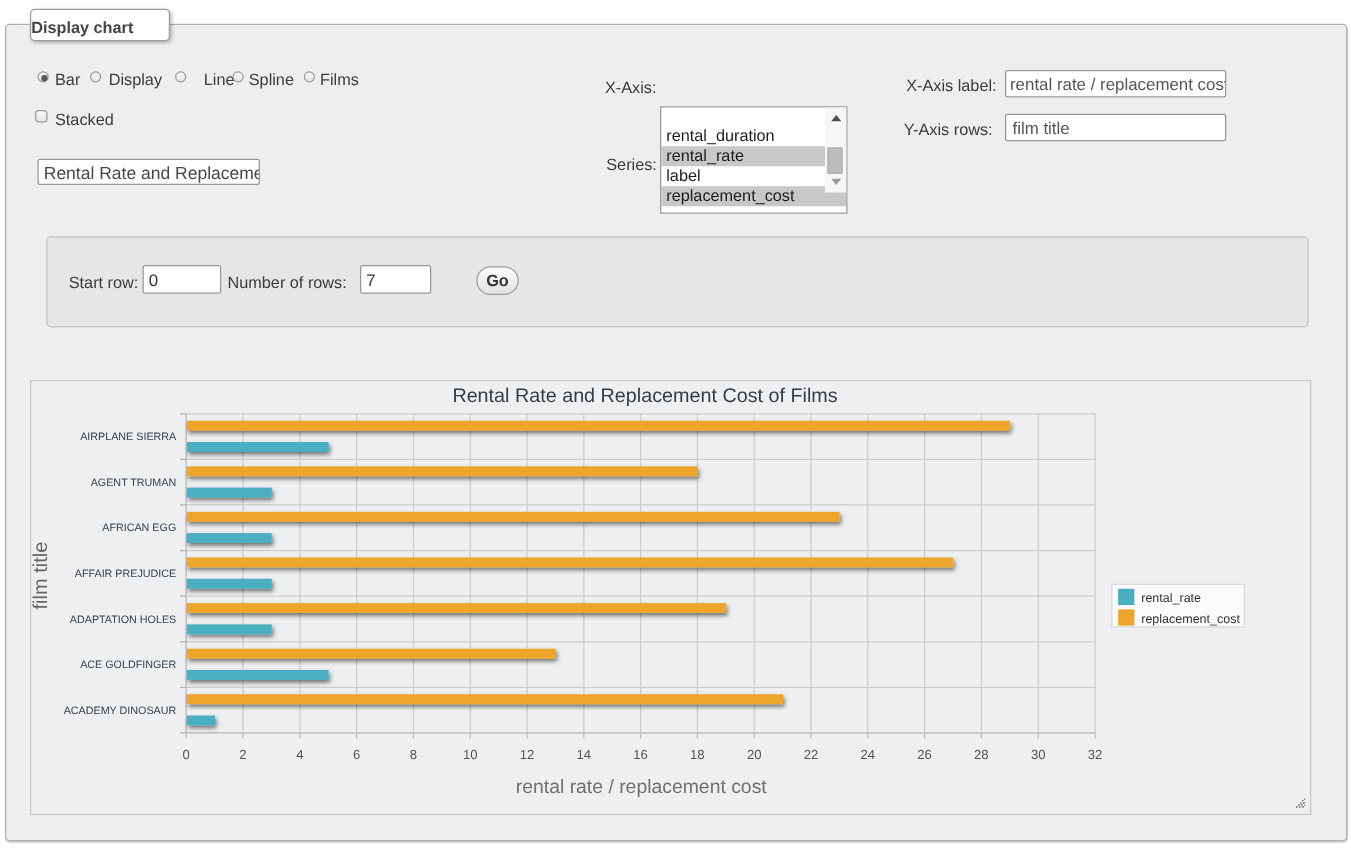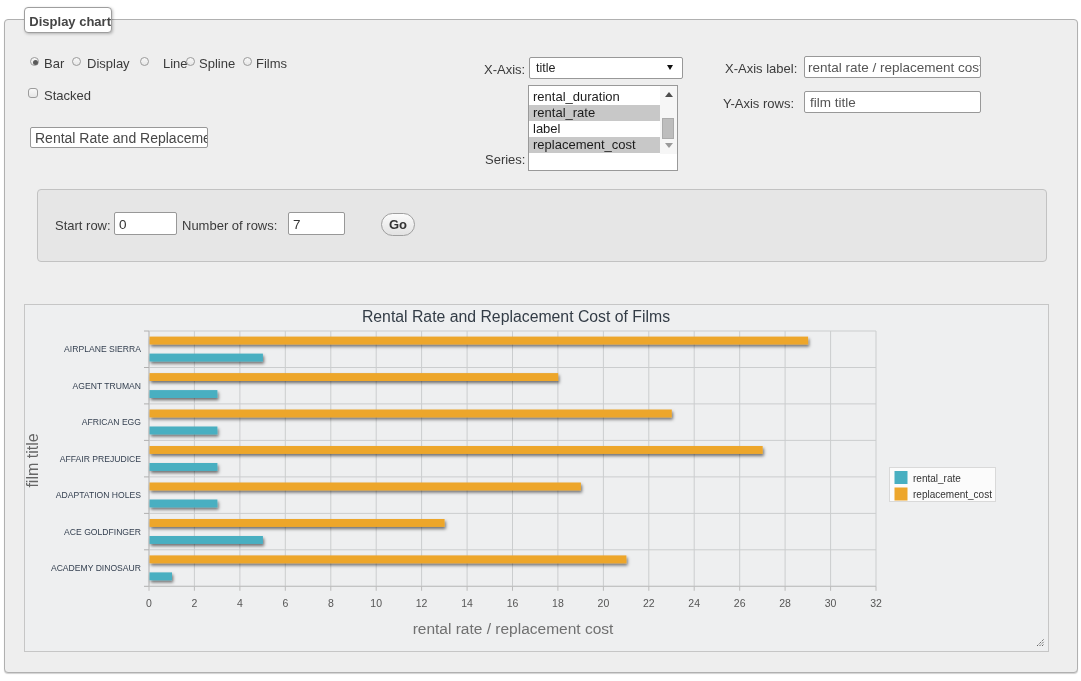--- a/index.html
+++ b/index.html
@@ -12,47 +12,44 @@
 .radio.on::after { content:""; position:absolute; left:2px; top:2px; width:5px; height:5px;
         border-radius:50%; background:#585858; }
 .cb { position:absolute; width:10px; height:10px; border-radius:3px;
         border:1px solid #9b9b9b; background:linear-gradient(#f8f8f8,#e6e6e6); }
 </style></head><body>
 <div id="page">
 
   <div class="abs" style="left:4px;top:19px;width:1074px;height:654px;background:#eeeeee;
        border:1px solid #b0b0b0;border-radius:4px;box-shadow:0 1px 1px rgba(0,0,0,0.18);"></div>
 
-  <div class="abs" style="left:24px;top:7px;width:88px;height:26px;background:#fff;
+  <div class="abs" style="left:24px;top:7px;width:112px;height:26px;background:#fff;
        border:1px solid #9e9e9e;border-radius:4px;box-shadow:1px 1px 3px rgba(0,0,0,0.25);
-       font-size:13px;font-weight:bold;color:#454545;line-height:26px;padding-top:1px;text-align:right;">Display chart</div>
+       font-size:13px;font-weight:bold;color:#454545;line-height:26px;padding-top:1px;text-align:left;">Display chart</div>
 
   <span class="radio on" style="left:29.5px;top:57px;"></span>
     <span class="lbl" style="left:44px;top:56px;">Bar</span>
   <span class="radio" style="left:71.5px;top:57px;"></span>
     <span class="lbl" style="left:87px;top:56px;">Display</span>
   <span class="radio" style="left:140px;top:57px;"></span>
     <span class="lbl" style="left:163px;top:56px;">Line</span>
   <span class="radio" style="left:186px;top:57px;"></span>
     <span class="lbl" style="left:199px;top:56px;">Spline</span>
   <span class="radio" style="left:243px;top:57px;"></span>
     <span class="lbl" style="left:256px;top:56px;">Films</span>
 
   <span class="cb" style="left:28px;top:88px;"></span>
     <span class="lbl" style="left:44px;top:88px;">Stacked</span>
 
   <div class="inp" style="left:30px;top:127px;width:178px;height:21px;line-height:21px;padding-left:4px;font-size:14px;">Rental Rate and Replacement Cost of Films</div>
 
   <span class="lbl" style="left:484px;top:62px;">X-Axis:</span>
-  <div class="inp" style="left:529px;top:57px;width:154px;height:22px;line-height:21px;padding-left:6px;font-size:12.5px;color:#222;">title
-    <span style="position:absolute;right:9px;top:7px;width:0;height:0;border-left:3.5px solid transparent;border-right:3.5px solid transparent;border-top:5px solid #101010;"></span>
-  </div>
 
-  <span class="lbl" style="left:485px;top:152px;">Series:</span>
-  <div class="abs" style="left:528px;top:85px;width:150px;height:86px;background:#fff;border:1px solid #999;font-size:13px;color:#1c1c1c;padding-top:3px;">
+  <span class="lbl" style="left:485px;top:124px;">Series:</span>
+  <div class="abs" style="left:528px;top:85px;width:150px;height:86px;background:#fff;border:1px solid #999;font-size:13px;color:#1c1c1c;padding-top:15px;">
     <div style="height:16.1px;line-height:16.1px;padding-left:4px;">rental_duration</div>
     <div style="height:16.1px;line-height:16.1px;padding-left:4px;background:#c8c8c8;">rental_rate</div>
     <div style="height:16.1px;line-height:16.1px;padding-left:4px;">label</div>
     <div style="height:16.1px;line-height:16.1px;padding-left:4px;background:#c8c8c8;">replacement_cost</div>
 
     <div style="position:absolute;right:0;top:0;width:17px;height:68px;background:#f6f6f6;">
       <span style="position:absolute;left:5px;top:6px;width:0;height:0;border-left:4px solid transparent;border-right:4px solid transparent;border-bottom:5px solid #4d4d4d;"></span>
       <span style="position:absolute;left:5px;bottom:6px;width:0;height:0;border-left:4px solid transparent;border-right:4px solid transparent;border-top:5px solid #9a9a9a;"></span>
       <div style="position:absolute;left:2px;top:32px;width:12px;height:21px;background:#bdbdbd;border:1px solid #ababab;"></div>
     </div>

